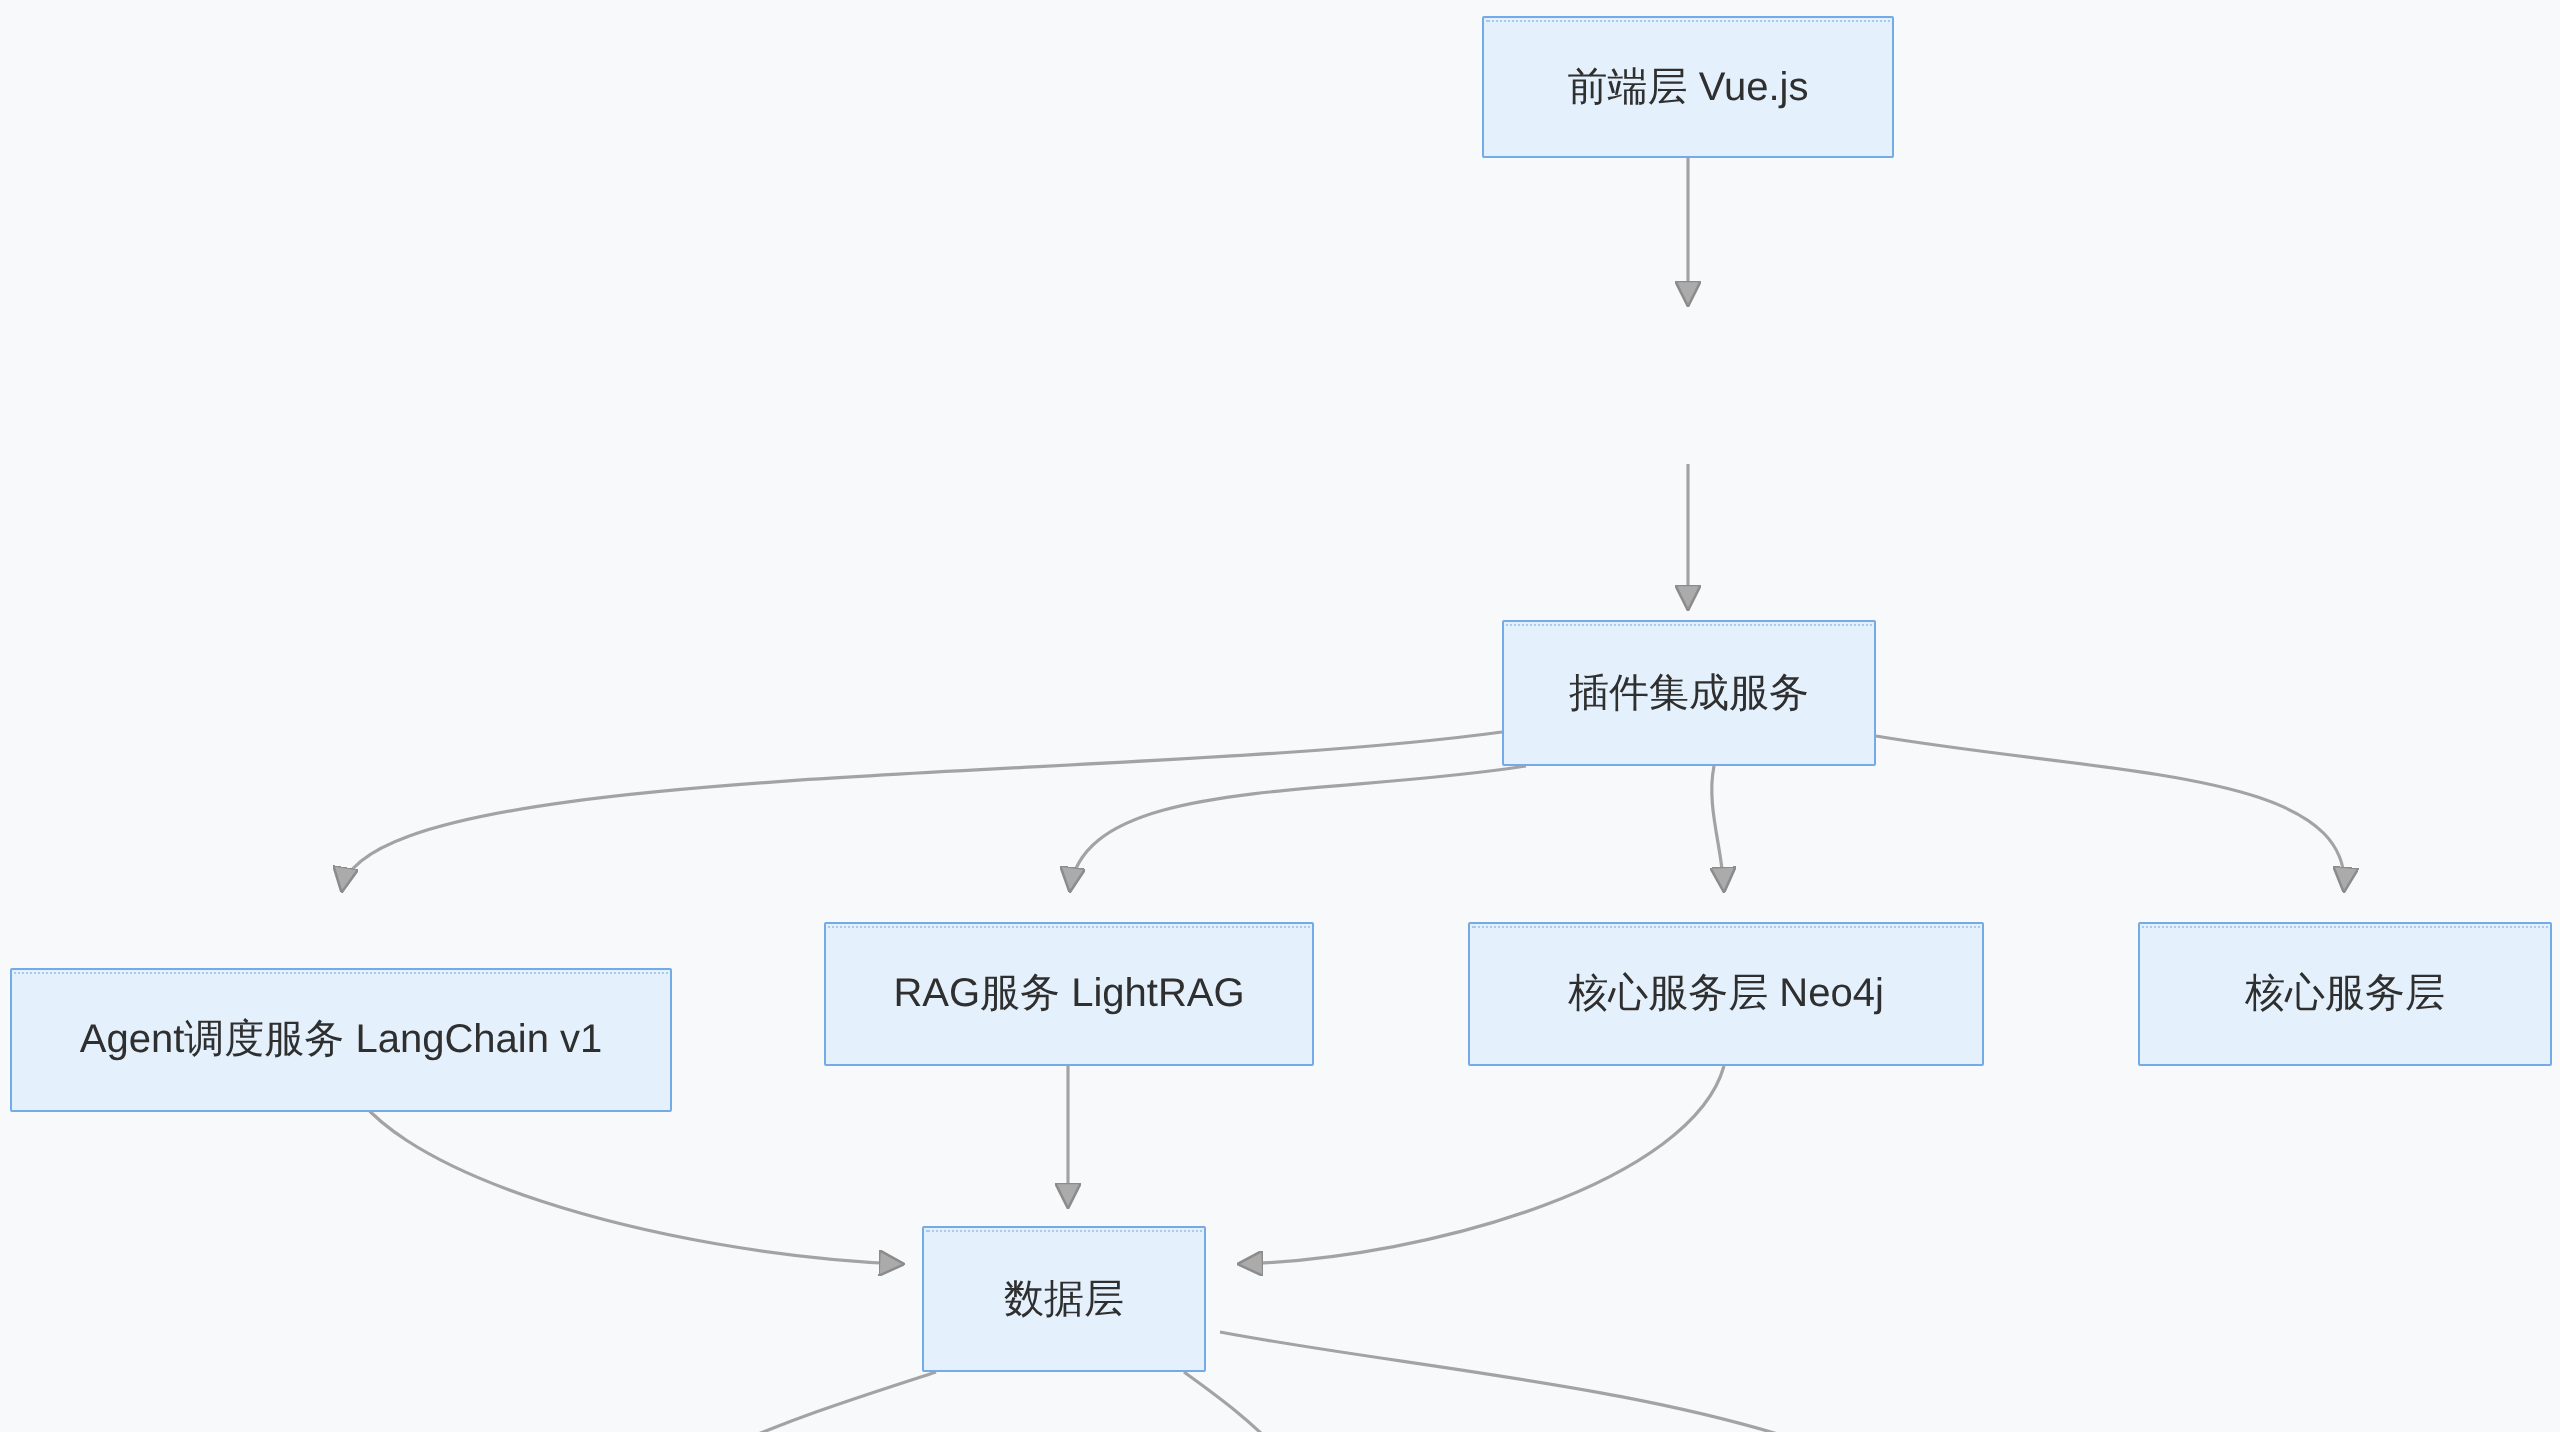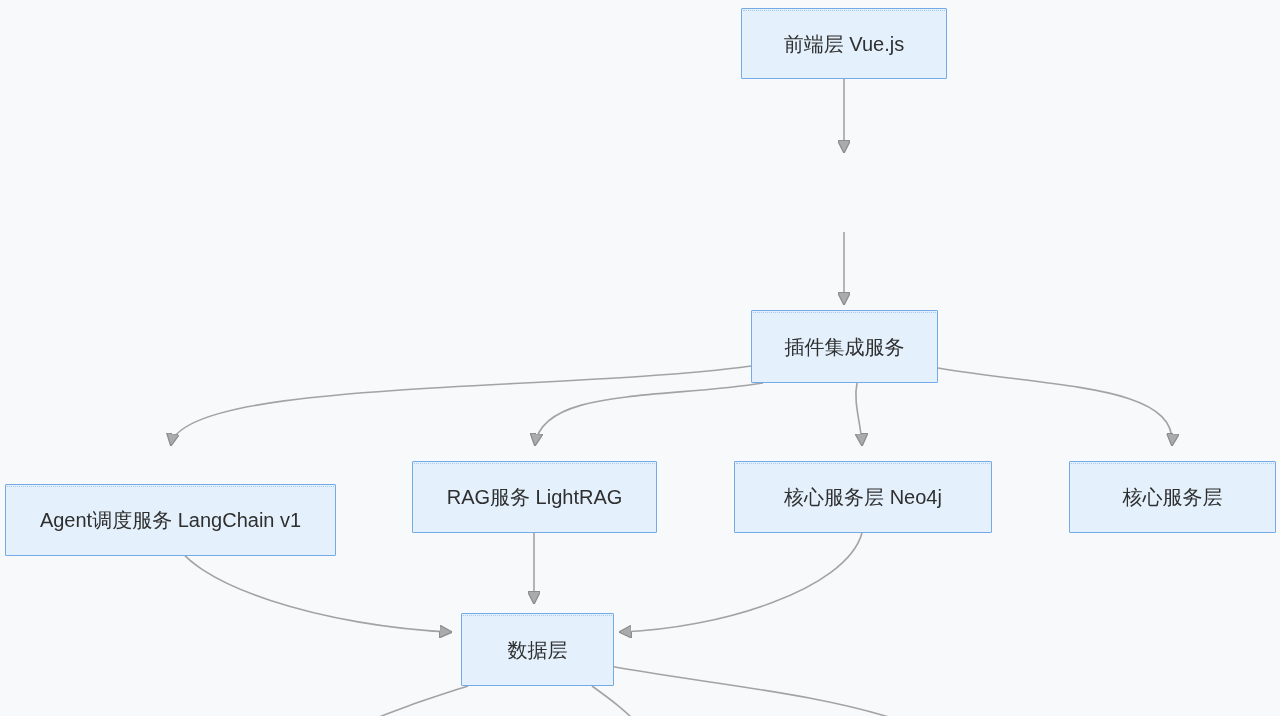--- a/index.html
+++ b/index.html
@@ -96,17 +96,17 @@
       </div>
       <div class="node" style="left: 412px; top: 461px; width: 245px; height: 72px;">
         <span class="node-label">RAG服务 LightRAG</span>
       </div>
       <div class="node" style="left: 734px; top: 461px; width: 258px; height: 72px;">
         <span class="node-label">核心服务层 Neo4j</span>
       </div>
       <div class="node" style="left: 1069px; top: 461px; width: 207px; height: 72px;">
         <span class="node-label">核心服务层</span>
       </div>
-      <div class="node" style="left: 461px; top: 613px; width: 153px; height: 73px; align-items: center;">
+      <div class="node" style="left: 461px; top: 613px; width: 142px; height: 73px; align-items: center;">
         <span class="node-label">数据层</span>
       </div>
     </div>
 </div>
 
 </body></html>

